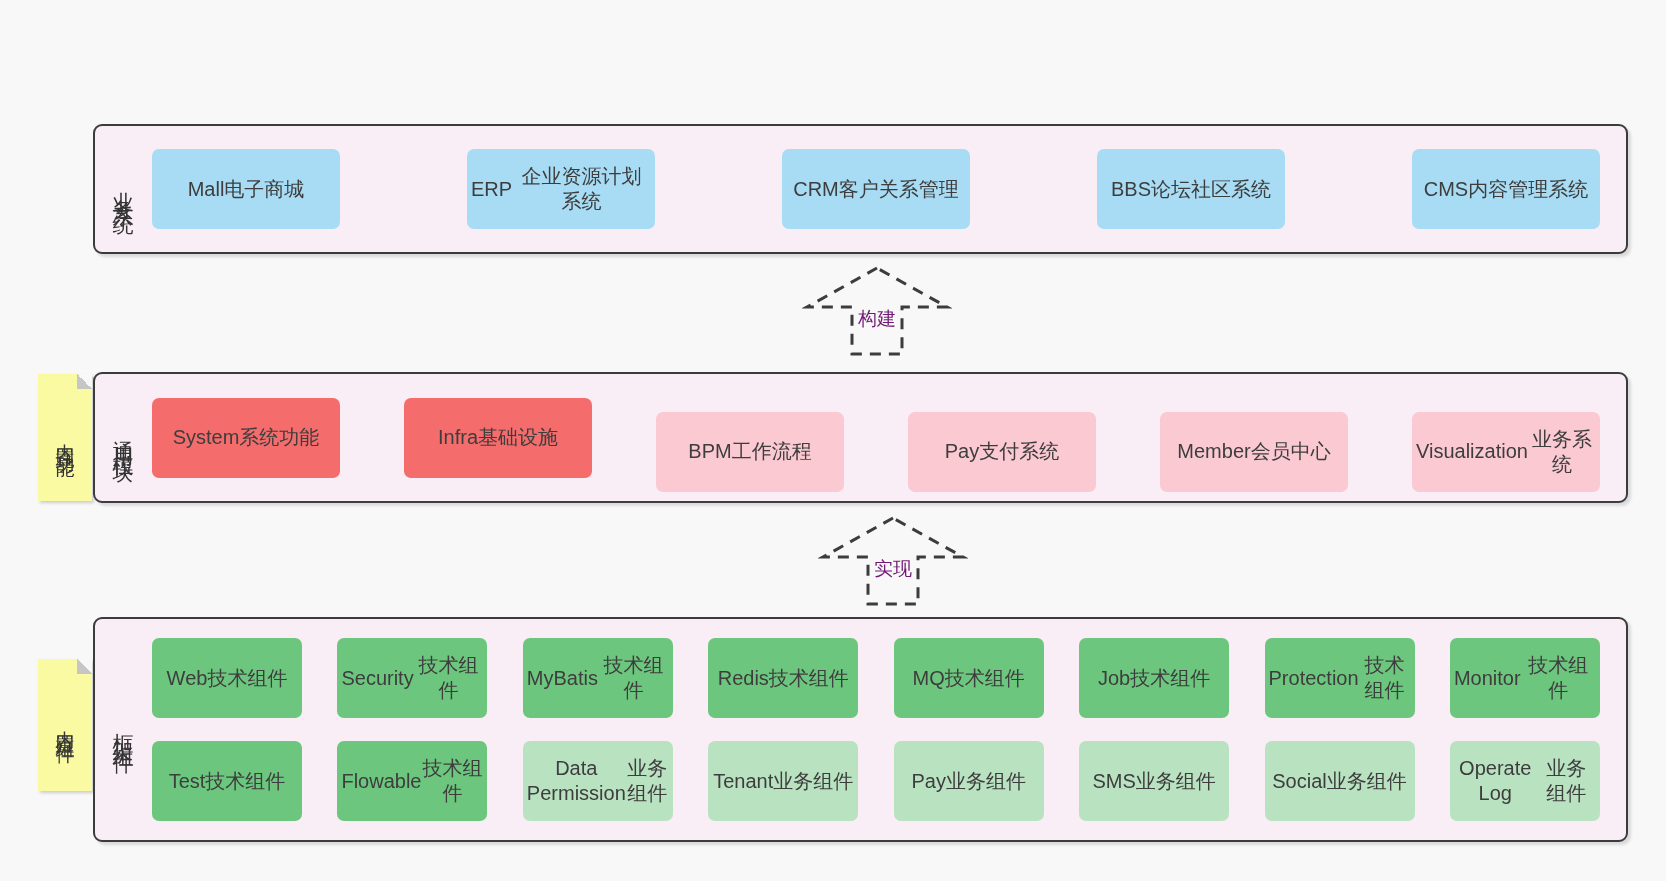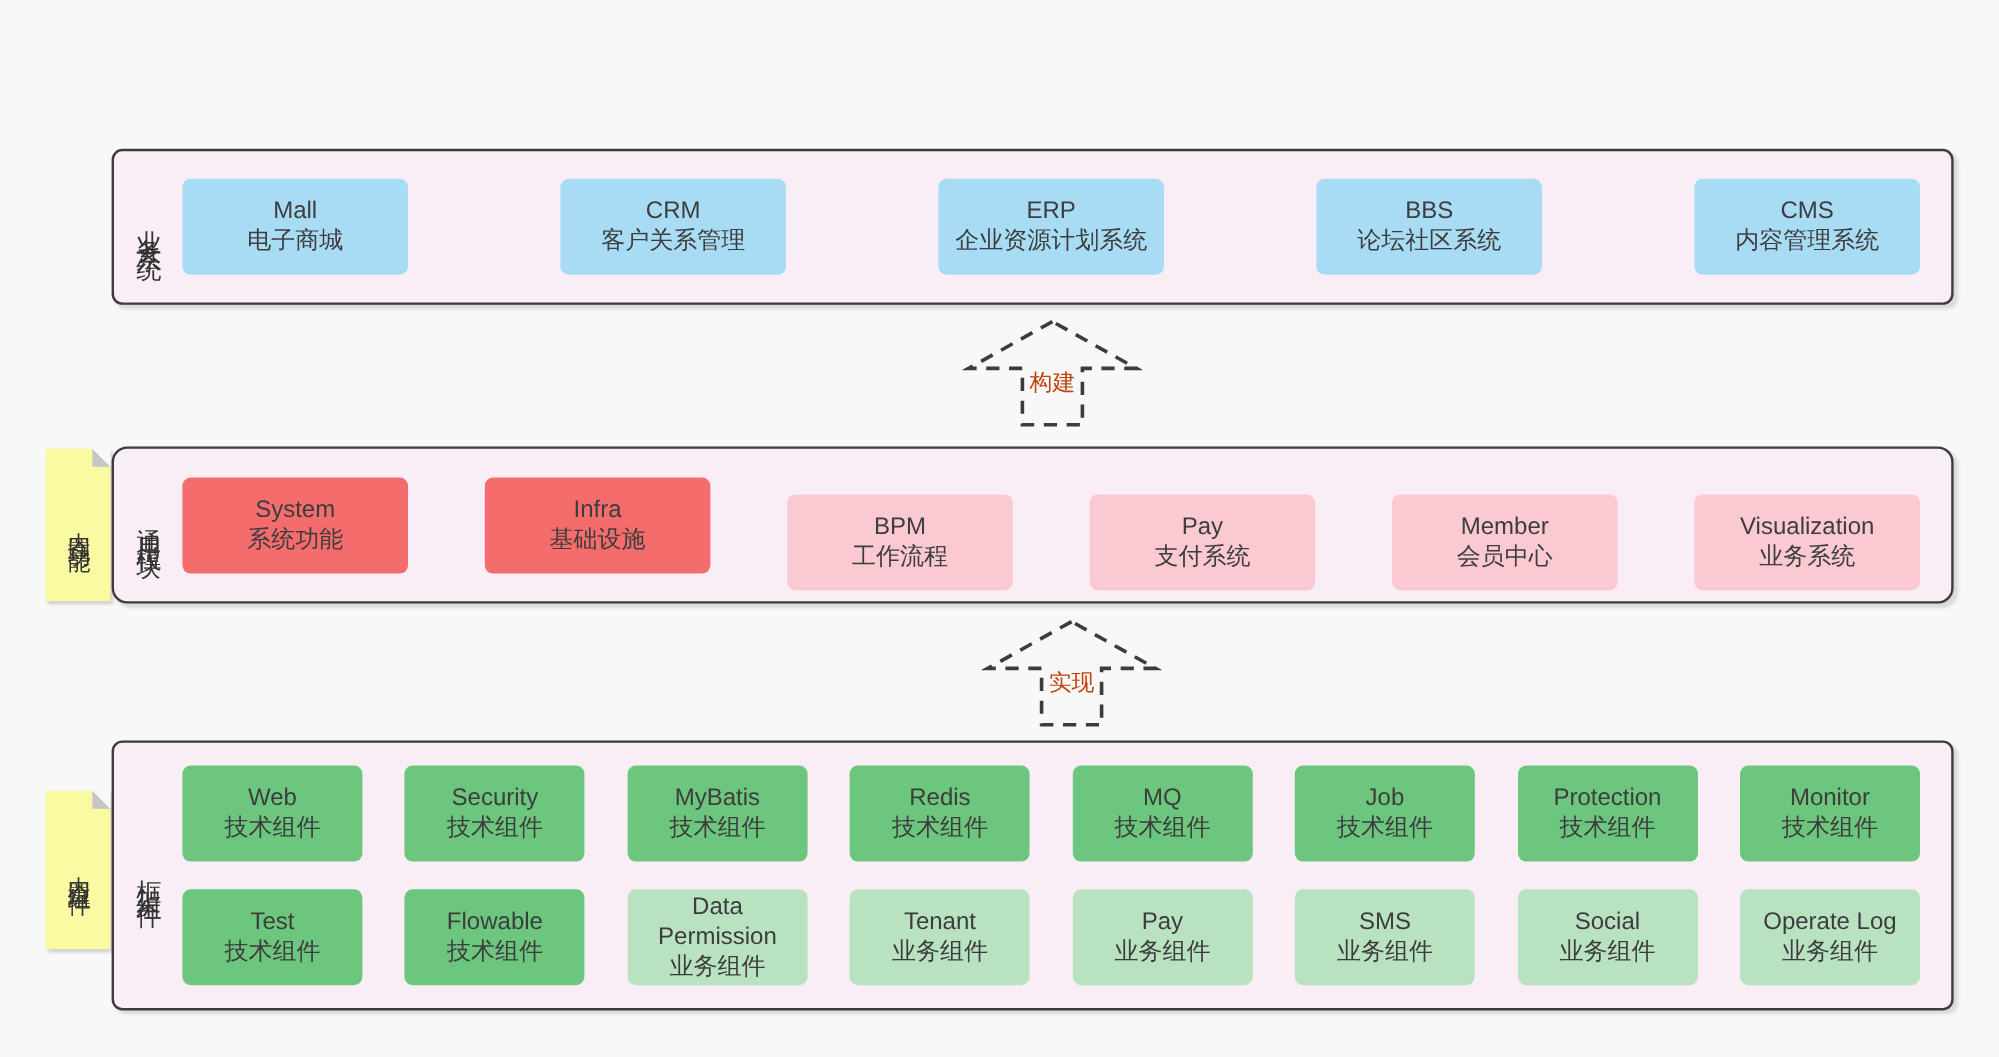--- a/index.html
+++ b/index.html
@@ -9,40 +9,40 @@
     background:#f8f8f8; overflow:hidden;
     font-family:"Liberation Sans","DejaVu Sans",sans-serif;
     color:#3d3d3d;
   }
   .layer {
     position:absolute; left:93px; width:1535px;
     background:#f9eef6; border:2px solid #3c3c3c; border-radius:9px;
     box-shadow:3px 3px 3px rgba(0,0,0,0.12);
   }
   .layer-1 { top:124px; height:130px; }
-  .layer-2 { top:372px; height:131px;border-radius:13px; }
+  .layer-2 { top:372px; height:131px; }
   .layer-3 { top:617px; height:225px;padding-left:40px; }
   .vlabel {
     position:absolute; left:2px; top:0; bottom:0; width:52px;
     display:flex; align-items:center; justify-content:center;
     writing-mode:vertical-rl; text-orientation:upright;
     font-size:21px; letter-spacing:7px; color:#333; user-select:none;
   }
   .boxes {
     position:absolute; left:57px; right:26px; top:0; bottom:0;
     display:flex; justify-content:space-between; align-items:center;
   }
   .rows {
     position:absolute; left:57px; right:26px; top:0; bottom:0;
     display:flex; flex-direction:column; justify-content:center; gap:23px;
   }
   .rows .boxes { position:static; }
   .box {
     height:80px; border-radius:7px; flex:0 0 auto;
-    display:flex; flex-direction:column; align-items:center; justify-content:center;
+    display:flex; flex-direction:row; align-items:center; justify-content:center;
     text-align:center; font-size:20px; line-height:25px; padding:2px 4px;
   }
   .w6 { width:188px; }
   .w8 { width:150px; }
   .b-blue  { background:#a8dcf4; }
   .b-red   { background:#f56c6c; }
   .b-pink  { background:#fbc9d2;margin-top:28px; }
   .b-g1    { background:#6dc67e; }
   .b-g2    { background:#b9e2c1; }
   .note {
@@ -55,45 +55,45 @@
   .note::after {
     content:''; position:absolute; top:0; right:0; width:15px; height:15px;
     background:linear-gradient(to bottom left,#f8f8f8 50%,#c6c6c6 50%);
   }
   .note-1 { top:374px; height:127px; }
   .note-2 { top:659px; height:132px; }
   .arrow { position:absolute; width:150px; height:95px; }
   .arrow svg { display:block; }
   .arrow-label {
     position:absolute; left:50%; top:42px; transform:translateX(-50%);
-    background:#f8f8f8; padding:0 3px; font-size:19px; color:#c2410c;
+    background:#f8f8f8; padding:0 3px; font-size:19px; color:#701a75;
     white-space:nowrap;
   }
   .arrow-1 { left:802px; top:264px; }
   .arrow-2 { left:818px; top:514px; }
 </style>
 </head>
 <body>
 
 <div class="page">
 
   <section class="layer layer-1">
     <div class="vlabel">业务系统</div>
     <div class="boxes">
       <div class="box w6 b-blue">
         <span>Mall</span>
         <span>电子商城</span>
       </div>
       <div class="box w6 b-blue">
+        <span>ERP</span>
+        <span>企业资源计划系统</span>
+      </div>
+      <div class="box w6 b-blue">
         <span>CRM</span>
         <span>客户关系管理</span>
-      </div>
-      <div class="box w6 b-blue">
-        <span>ERP</span>
-        <span>企业资源计划系统</span>
       </div>
       <div class="box w6 b-blue">
         <span>BBS</span>
         <span>论坛社区系统</span>
       </div>
       <div class="box w6 b-blue">
         <span>CMS</span>
         <span>内容管理系统</span>
       </div>
     </div>

